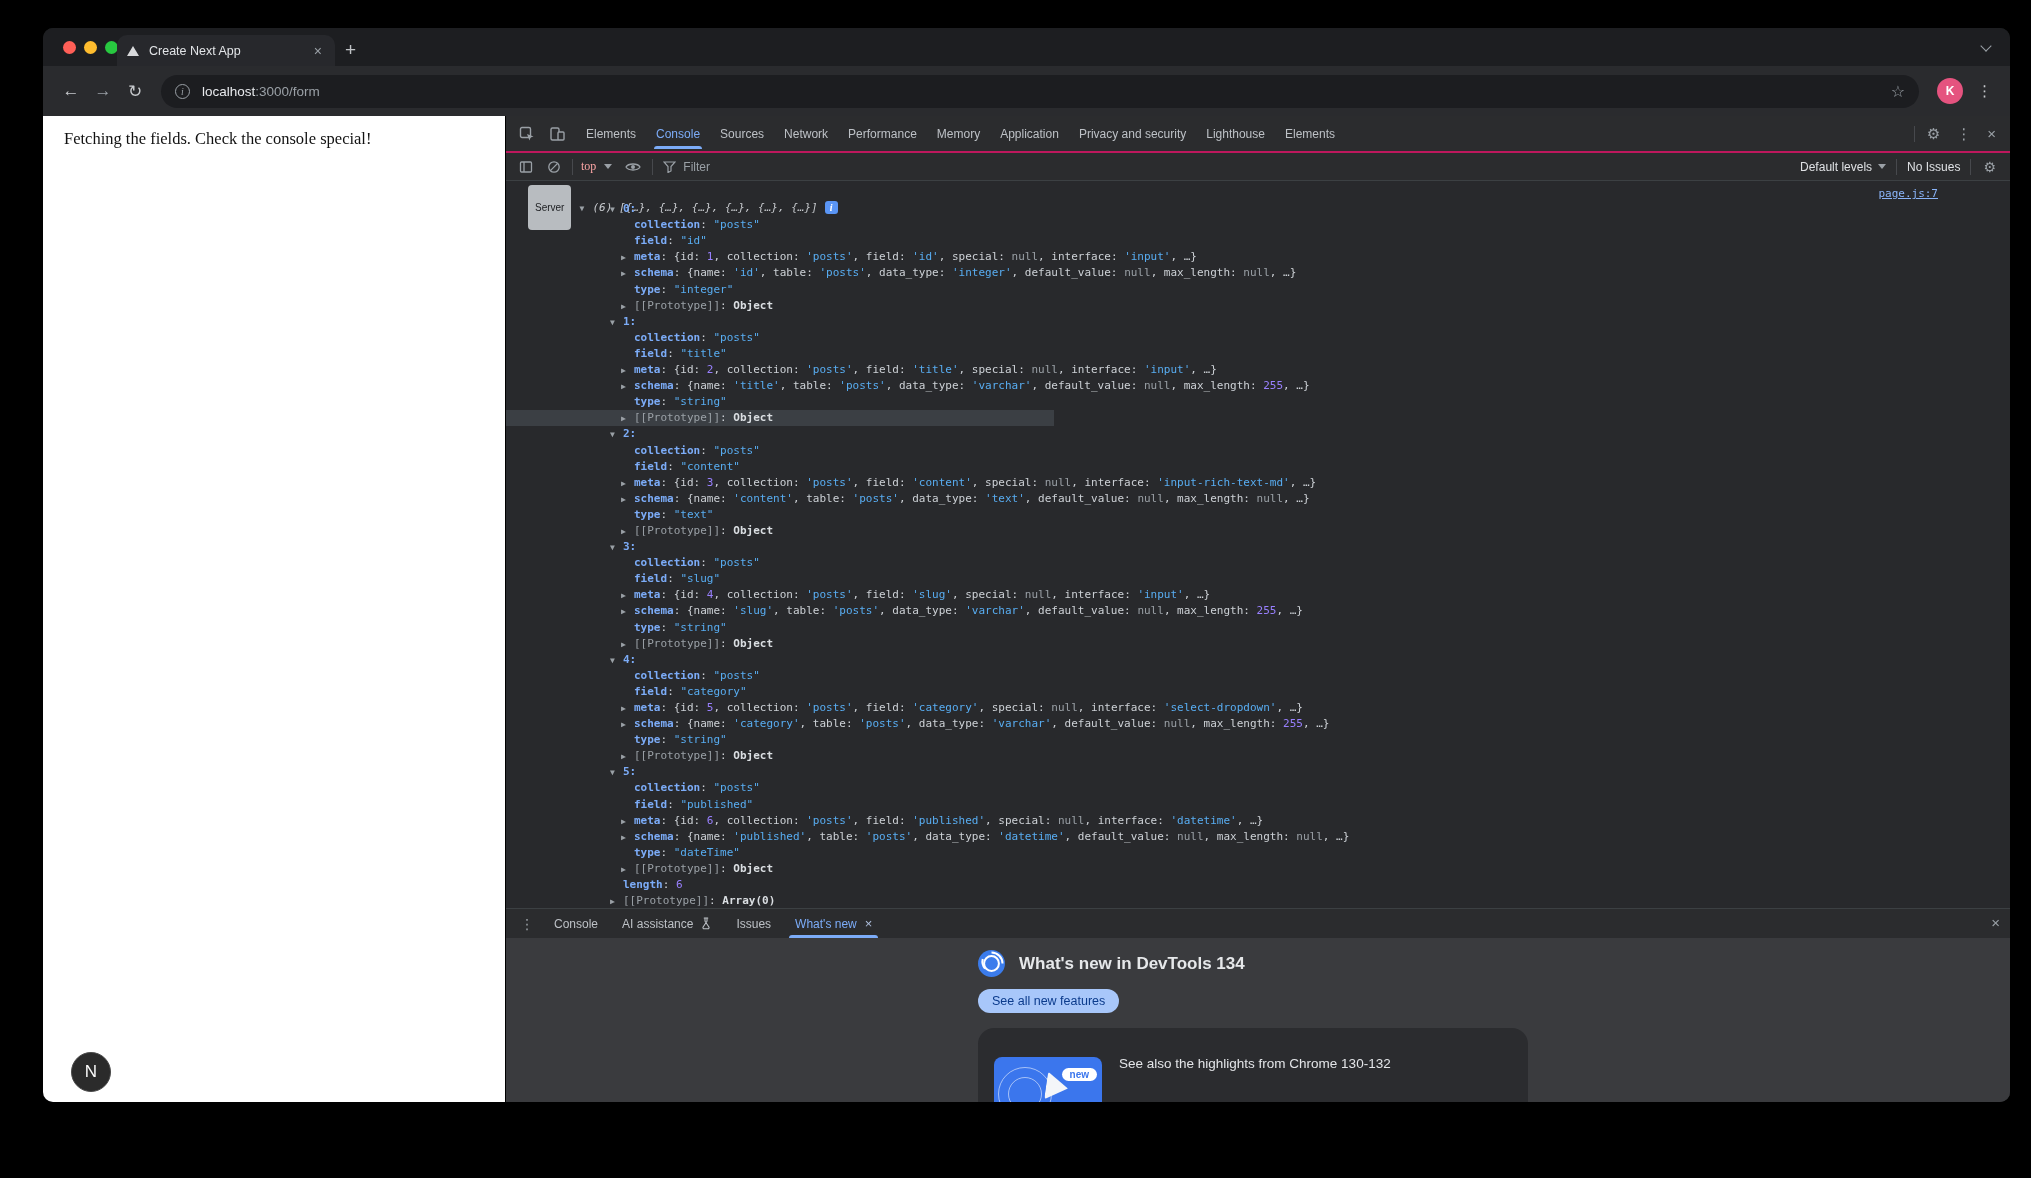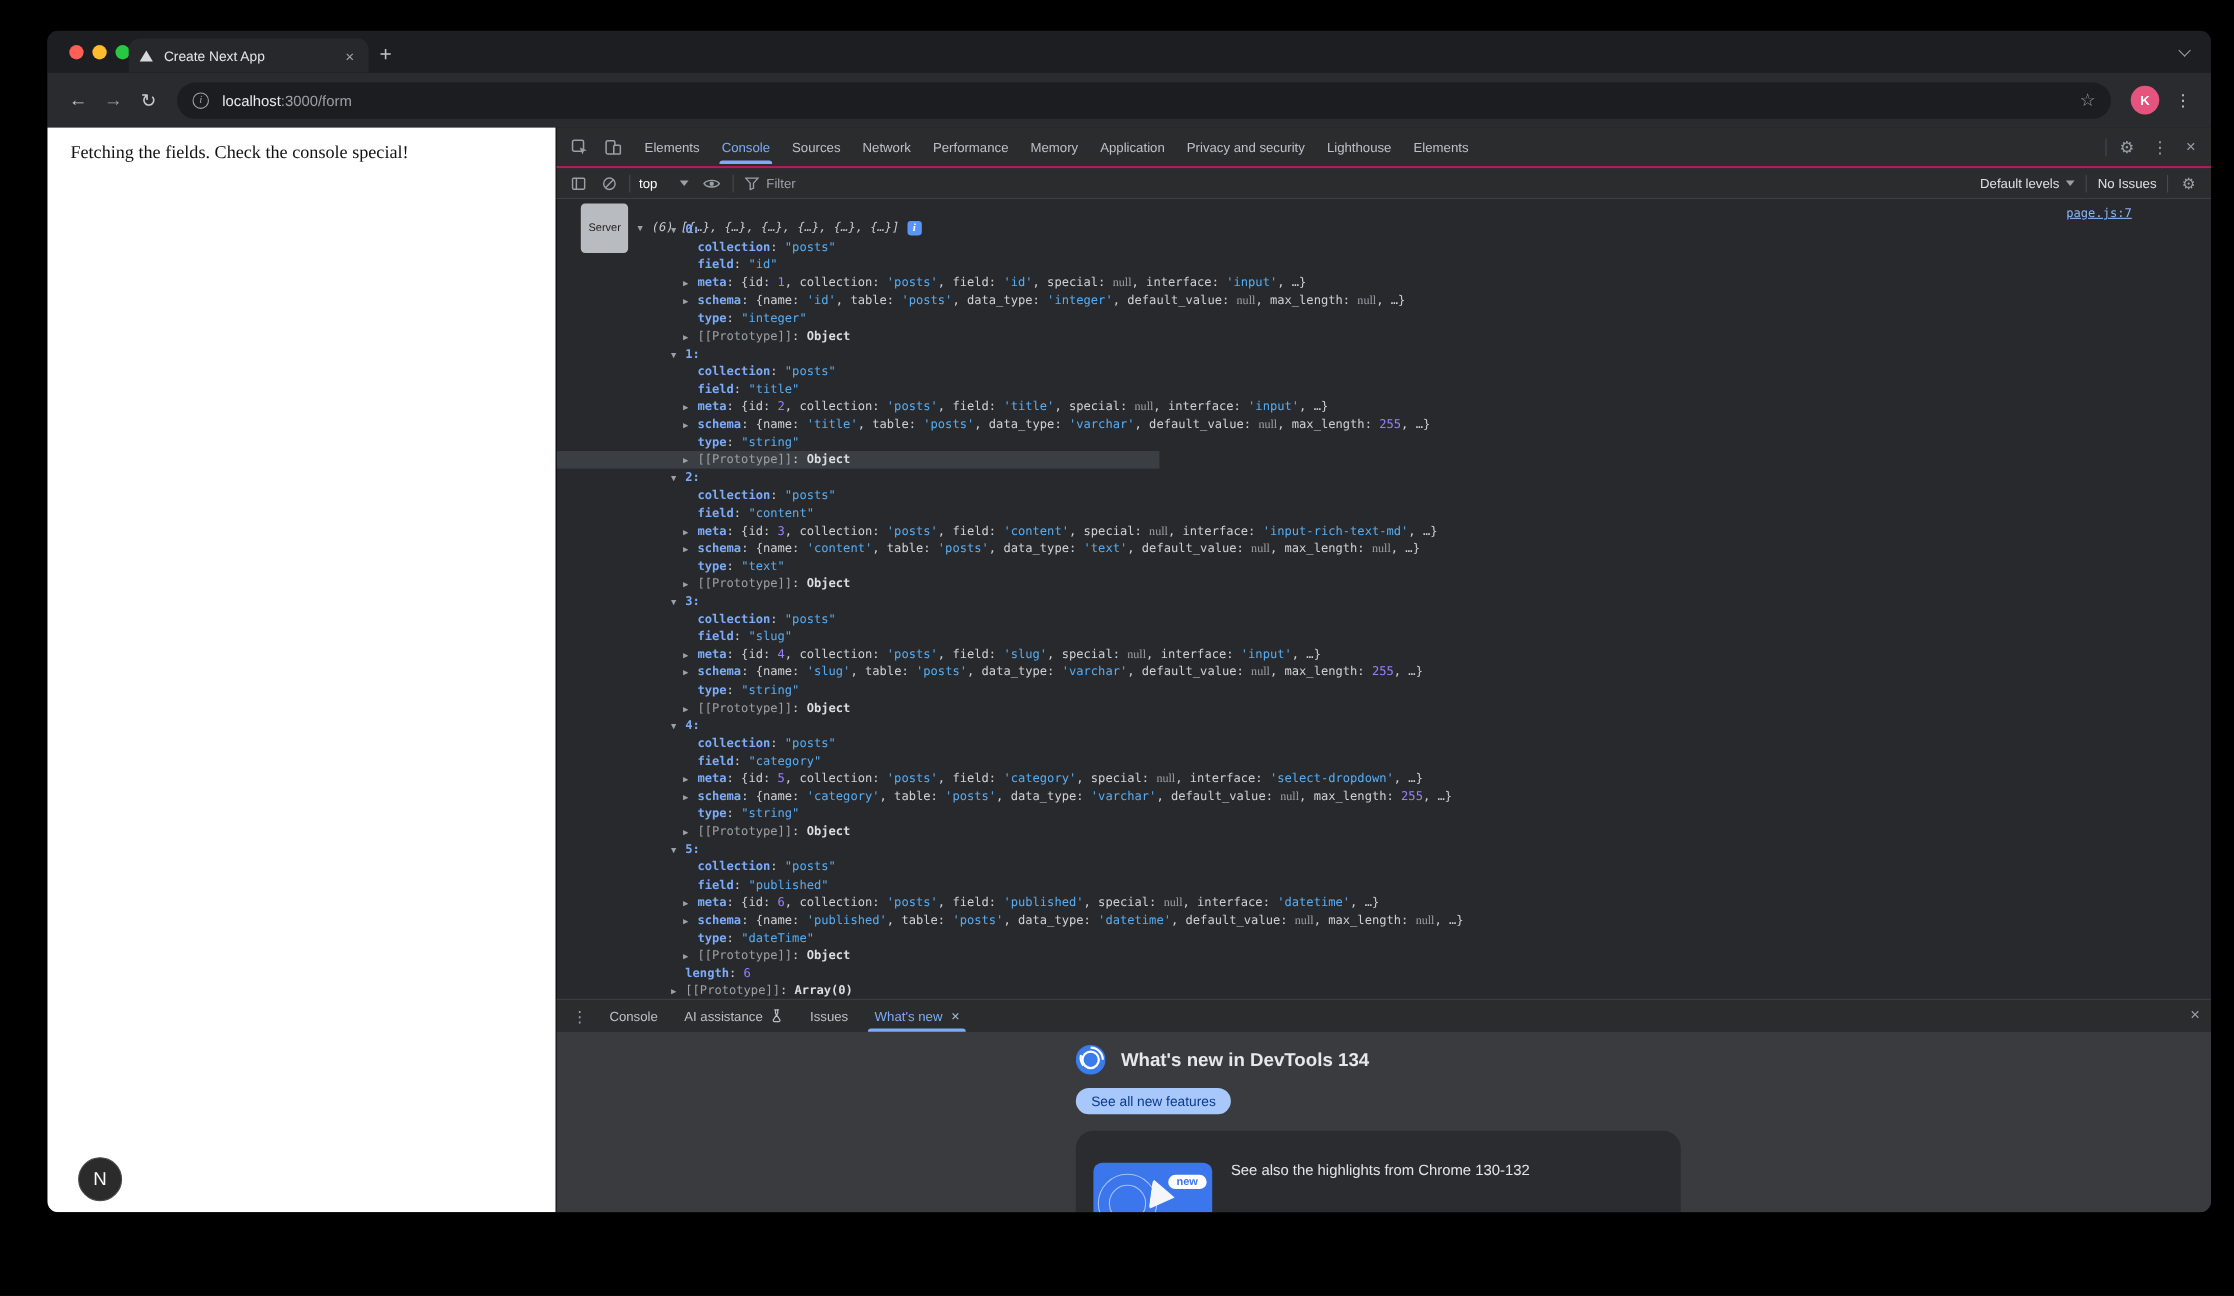--- a/index.html
+++ b/index.html
@@ -63,21 +63,21 @@
             position:relative; white-space:nowrap; }
   .dt-tab.active { color:#7cacf8; }
   .dt-tab.active::after { content:""; position:absolute; left:8px; right:8px; bottom:2px; height:3px;
                           border-radius:3px 3px 0 0; background:#7cacf8; }
   .dt-right { display:flex; align-items:center; flex:none; }
   .vdiv { width:1px; height:16px; background:#47494d; margin:0 4px; flex:none; }
   .uni-ic { color:#9aa0a6; font-size:15px; padding:0 8px; }
 
   .dt-filterbar { height:28px; background:#2b2c2e; border-bottom:1px solid #3c4043; display:flex;
                   align-items:center; padding:0 6px; flex:none; font-size:12px; }
-  .fb-label { color:#ffffff; margin:0 14px 0 4px; }
+  .fb-label { color:#fca5a5; margin:0 2px 0 4px;font-family:Liberation Serif, serif; }
   .tri-down { display:inline-block; width:0; height:0; border-left:4px solid transparent;
               border-right:4px solid transparent; border-top:5px solid #9aa0a6; margin:0 6px; }
   .filter-box { display:flex; align-items:center; flex:1; min-width:0; color:#9aa0a6; margin-left:6px; }
   .filter-text { margin-left:7px; }
   .fb-right { display:flex; align-items:center; flex:none; color:#dfe1e4; }
 
   
   .dt-console { flex:1; overflow:hidden; padding-top:4px; font-family:"DejaVu Sans Mono", monospace;
                 font-size:11px; color:#d7dade; position:relative; }
   .cline { height:16.1px; line-height:16px; white-space:pre; position:relative; }
@@ -85,21 +85,21 @@
   .cline.ind1 { padding-left:104px; }
   .cline.ind2 { padding-left:115px; }
   .cline.hl { background:#3b3f44; width:548px; }
   .arw { display:inline-block; width:13px; color:#9aa0a6; font-size:8px; }
   .badge { display:inline-block; background:#b8bcc0; color:#202225; font-family:"Liberation Sans",sans-serif;
            font-size:10px; line-height:13px; border-radius:4px; padding:16px 7px; margin-right:8px; }
   .tok-name { color:#7cacf8; font-weight:bold; }
   .tok-pln  { color:#cdd1d6; }
   .tok-str  { color:#58adf2; }
   .tok-num  { color:#9980ff; }
-  .tok-nul  { color:#9aa0a6;font-family:Liberation Serif, serif; }
+  .tok-nul  { color:#9aa0a6; }
   .tok-dim  { color:#9aa0a6; }
   .tok-obj  { color:#dadee2; font-weight:bold; }
   .tok-pre  { color:#c5c8cc; font-style:italic; }
   .tok-i { display:inline-block; width:13px; height:13px; background:#5a95f5; color:#fff; border-radius:3px;
            font-family:"Liberation Serif",serif; font-style:italic; font-weight:bold; font-size:10px;
            line-height:13px; text-align:center; margin-left:7px; }
   .srclink { position:absolute; right:72px; top:1px; color:#8ab4f8; text-decoration:underline; }
 
   
   .dt-drawerbar { height:30px; background:#2b2c2e; border-top:1px solid #3c4043; display:flex;

